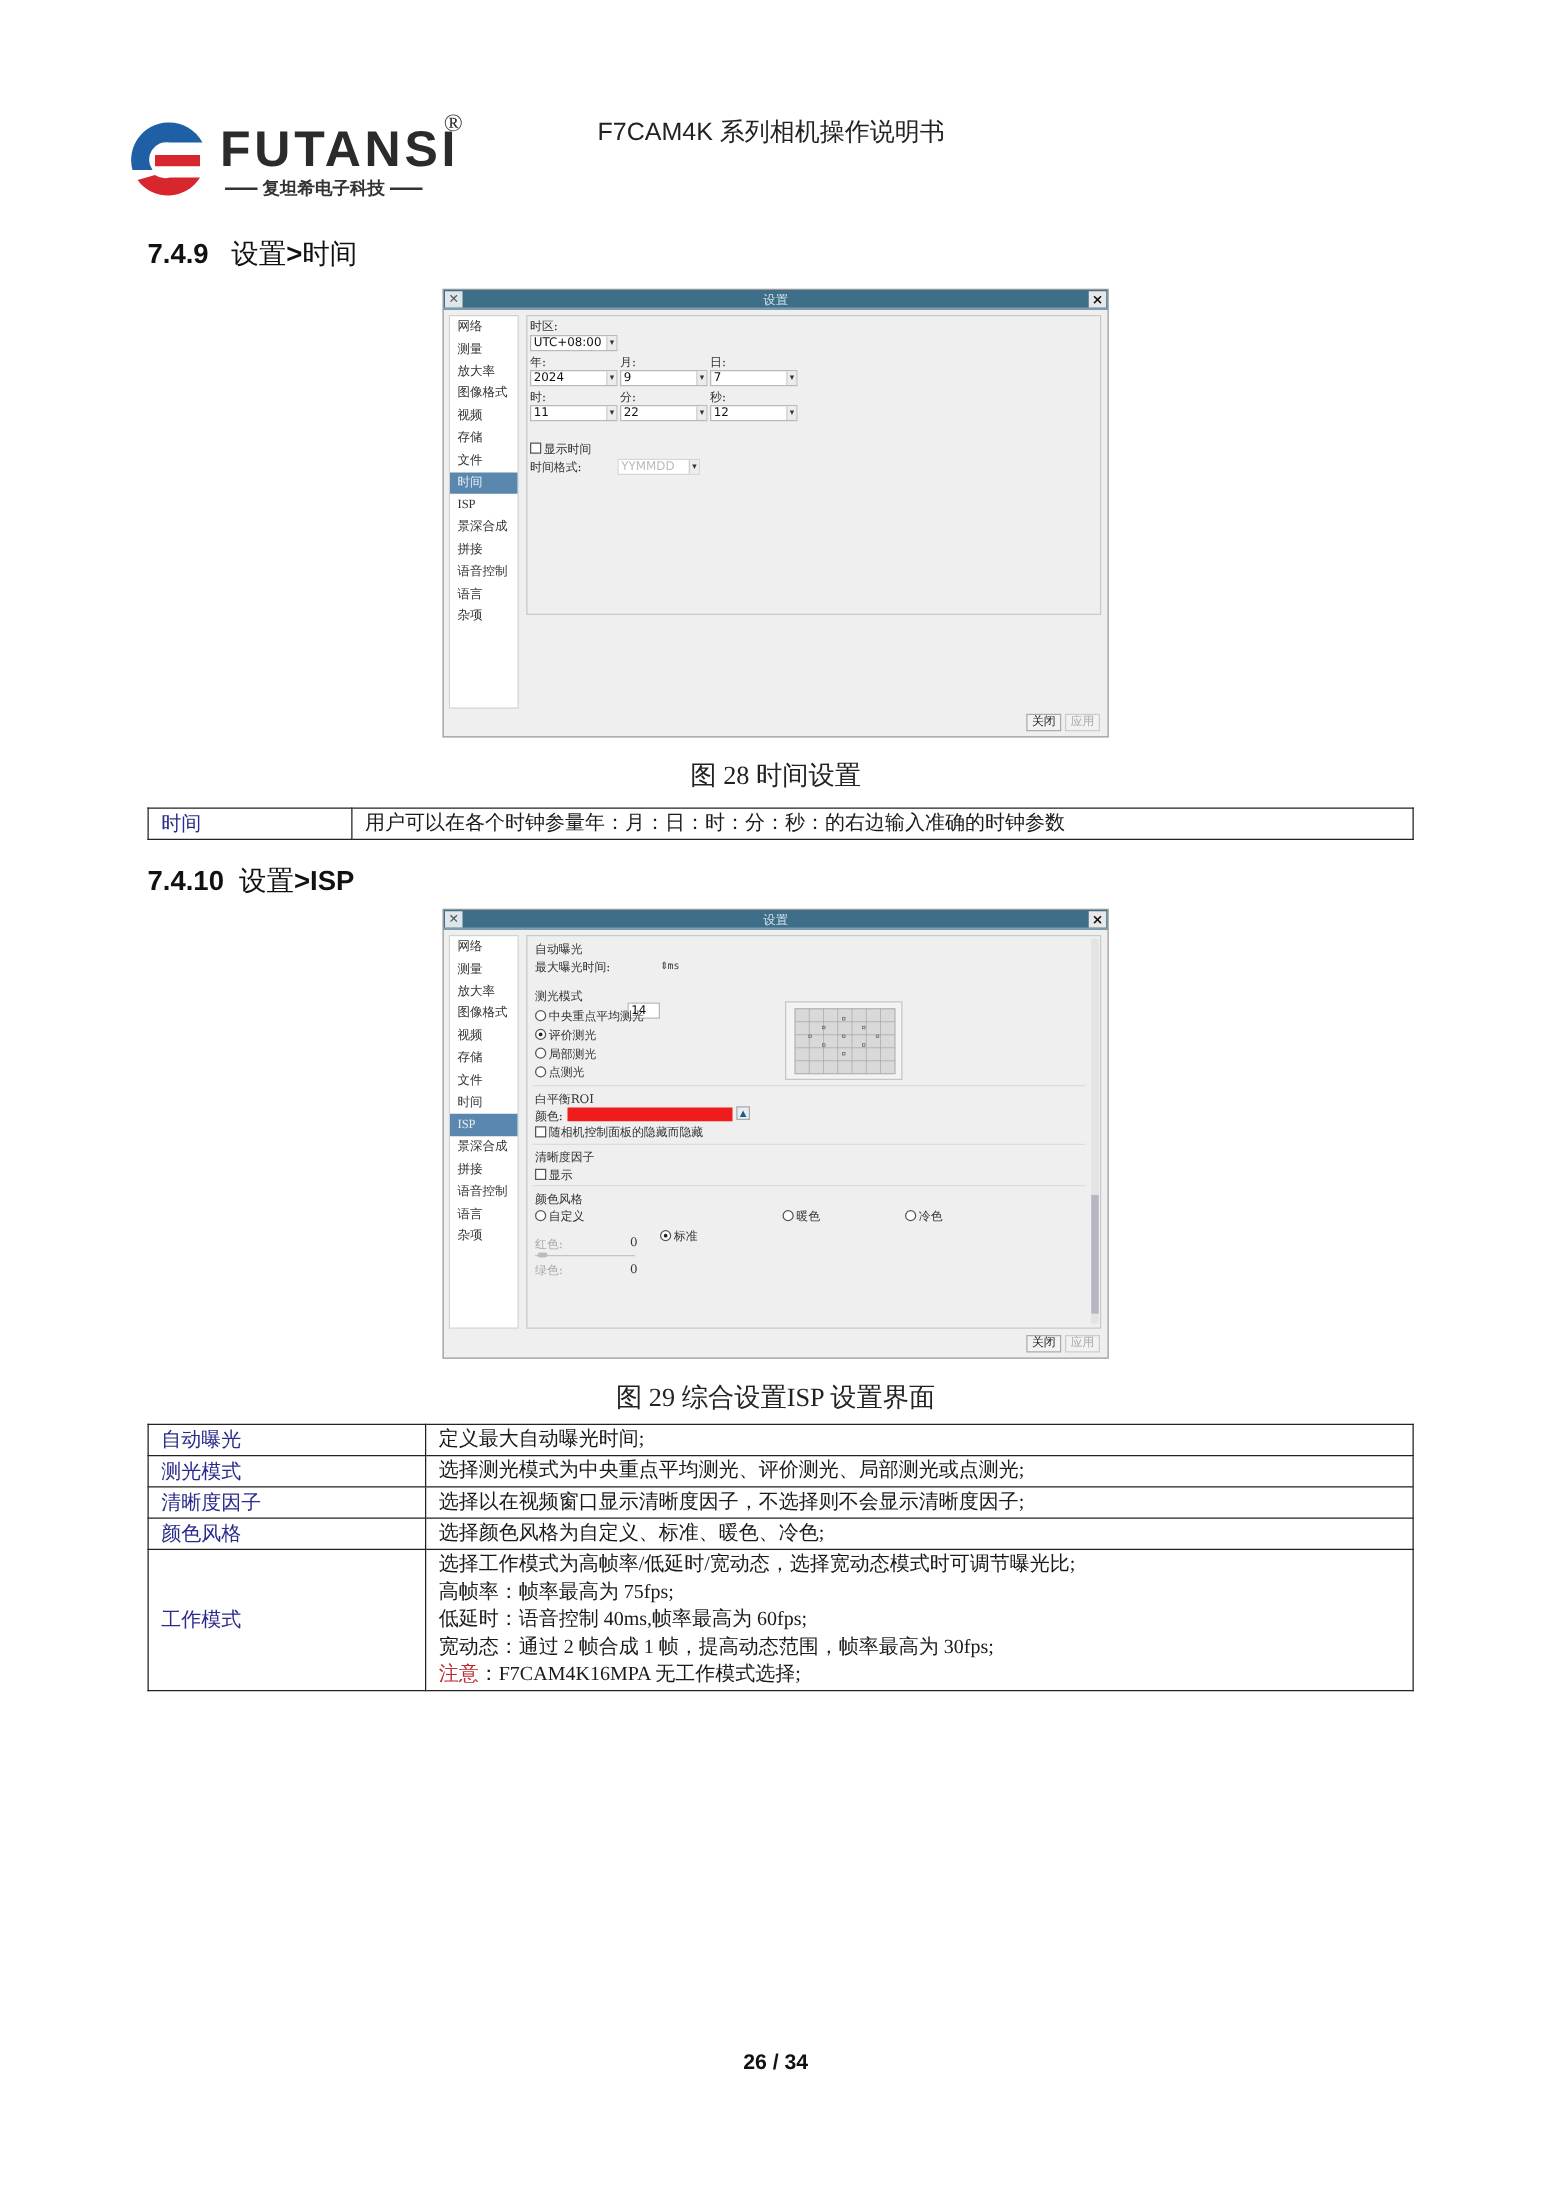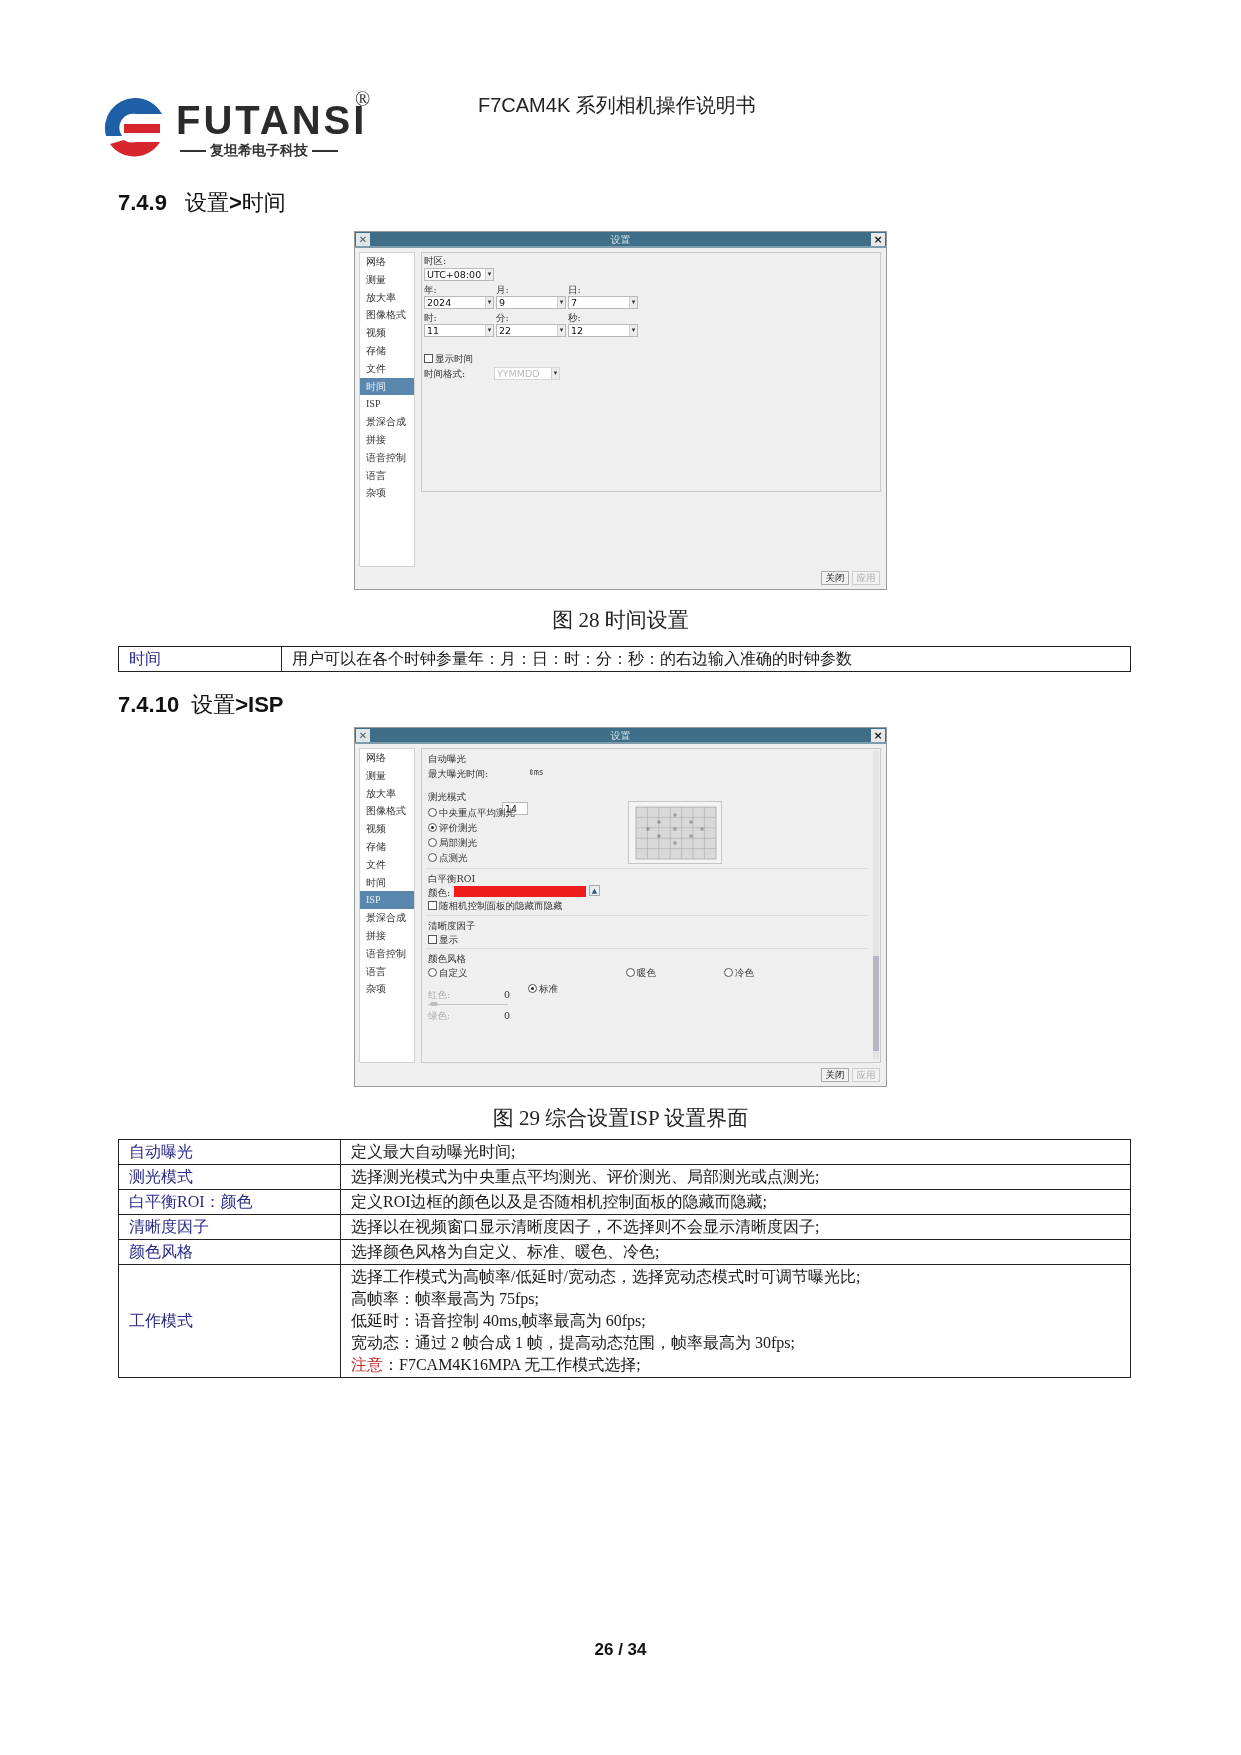--- a/index.html
+++ b/index.html
@@ -238,24 +238,20 @@
   <tbody>
       <tr>
         <td class="k" style="width:222px;">自动曝光</td>
         <td class="v">定义最大自动曝光时间;</td>
       </tr>
   <tr>
         <td class="k">测光模式</td>
         <td class="v">选择测光模式为中央重点平均测光、评价测光、局部测光或点测光;</td>
       </tr>
   <tr>
-        <td class="k">白平衡ROI：颜色</td>
-        <td class="v">定义ROI边框的颜色以及是否随相机控制面板的隐藏而隐藏;</td>
-      </tr>
-  <tr>
         <td class="k">清晰度因子</td>
         <td class="v">选择以在视频窗口显示清晰度因子，不选择则不会显示清晰度因子;</td>
       </tr>
   <tr>
         <td class="k">颜色风格</td>
         <td class="v">选择颜色风格为自定义、标准、暖色、冷色;</td>
       </tr>
   <tr>
     <td class="k">工作模式</td>
     <td class="v">

